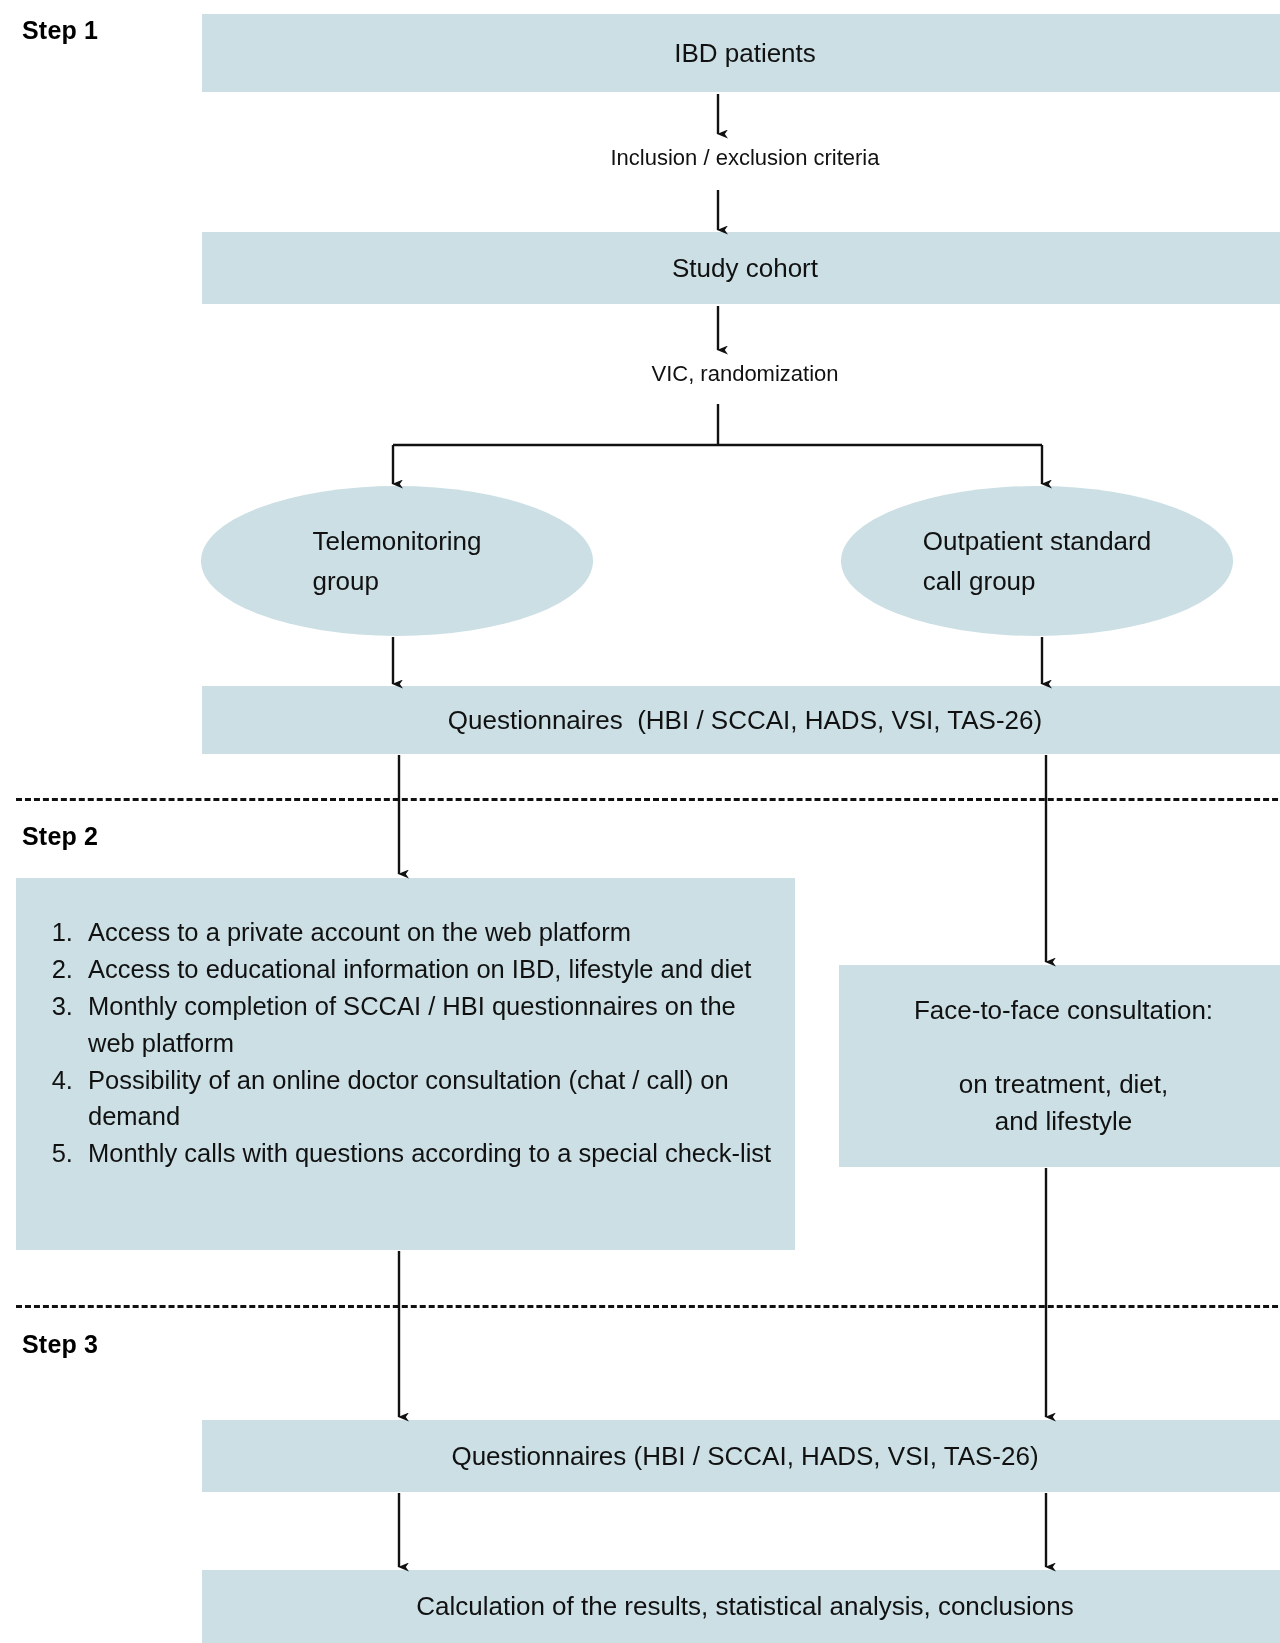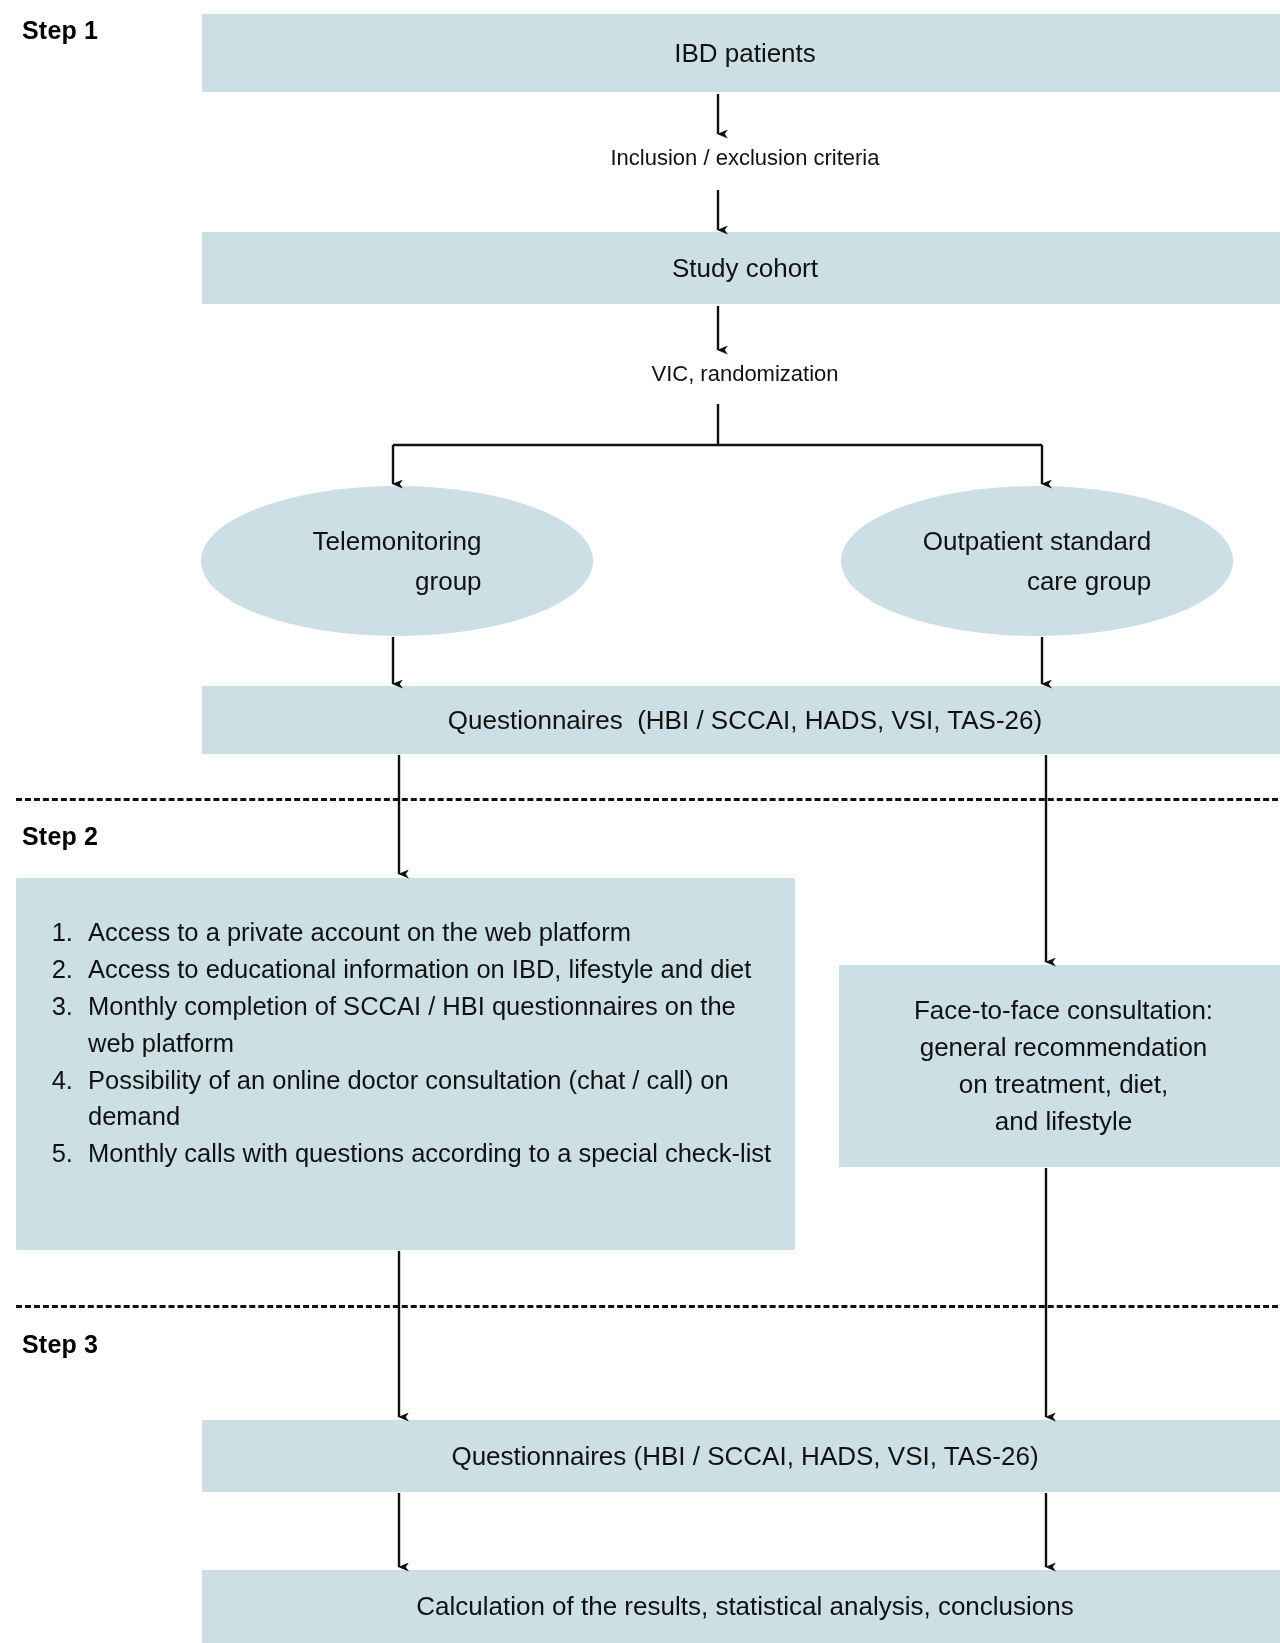--- a/index.html
+++ b/index.html
@@ -34,21 +34,21 @@
     line-height: 1.25;
     color: #111;
   }
 
   .ellipse {
     background: #cbdfe5;
     border-radius: 50%;
     display: flex;
     align-items: center;
     justify-content: center;
-    text-align: right;
+    text-align: left;
     font-size: 26px;
     line-height: 1.55;
     color: #111;
   }
 
   .steplabel {
     font-weight: bold;
     font-size: 25px;
     letter-spacing: 0.2px;
     color: #000;
@@ -119,21 +119,21 @@
   <div class="abs ellipse" style="left:185px; top:486px; width:392px; height:150px;">
     <span>
       <span>Telemonitoring</span><br>
       <span>group</span>
     </span>
   </div>
 
   <div class="abs ellipse" style="left:825px; top:486px; width:392px; height:150px;">
     <span>
       <span>Outpatient standard</span><br>
-      <span>care group</span>
+      <span>call group</span>
     </span>
   </div>
 
   <div class="abs box" style="left:186px; top:686px; width:1086px; height:68px;">
     <span style="white-space:pre;">Questionnaires  (HBI / SCCAI, HADS, VSI, TAS-26)</span>
   </div>
 
   <div class="abs divider" style="left:0px; top:798px; width:1280px;"></div>
 
   <div class="abs steplabel" style="left:6px; top:822px;">Step 2</div>
@@ -144,21 +144,21 @@
       <li>Access to educational information on IBD, lifestyle and diet</li>
       <li>Monthly completion of SCCAI / HBI questionnaires on the web platform</li>
       <li>Possibility of an online doctor consultation (chat / call) on demand</li>
       <li>Monthly calls with questions according to a special check-list</li>
     </ol>
   </div>
 
   <div class="abs box" style="left:823px; top:965px; width:449px; height:202px; line-height:1.42;">
     <span>
       <span>Face-to-face consultation:</span><br>
-      <span>general recommendation</span><br>
+      <br>
       <span>on treatment, diet,</span><br>
       <span>and lifestyle</span>
     </span>
   </div>
 
   <div class="abs divider" style="left:0px; top:1305px; width:1280px;"></div>
 
   <div class="abs steplabel" style="left:6px; top:1330px;">Step 3</div>
 
   <div class="abs box" style="left:186px; top:1420px; width:1086px; height:72px;">

